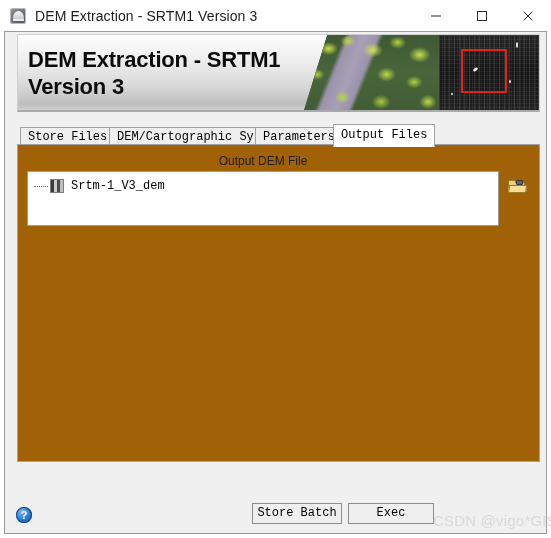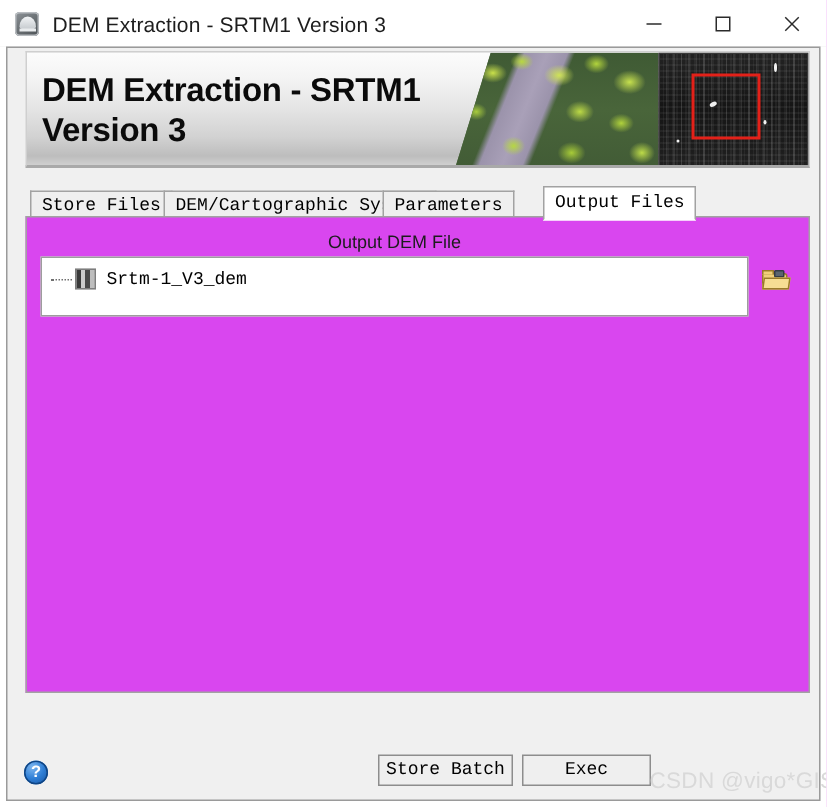--- a/index.html
+++ b/index.html
@@ -225,21 +225,21 @@
     z-index: 4;
   }
 
   
   .tabpage {
     position: absolute;
     left: 12px;
     top: 112px;
     width: 523px;
     height: 318px;
-    background: #d946ef;
+    background: #a16207;
     border: 1px solid #a2a2a2;
     box-sizing: border-box;
   }
 
   
   .group {
     position: absolute;
     left: 9px;
     top: 9px;
     width: 500px;
@@ -253,21 +253,21 @@
     text-align: center;
     font-size: 12px;
     color: #1c1c1c;
     line-height: 14px;
   }
   .listbox {
     position: absolute;
     left: 0;
     top: 17px;
     width: 472px;
-    height: 40px;
+    height: 55px;
     background: #ffffff;
     border: 1px solid #9d9d9d;
     box-sizing: border-box;
     overflow: hidden;
   }
   .tree-row {
     position: absolute;
     left: 6px;
     top: 6px;
     display: flex;
@@ -451,21 +451,21 @@
             <div class="sar-speck" style="left:12px;top:58px;width:2px;height:2px;"></div>
             <div class="sar-box"></div>
           </div>
         </div>
       </div>
 
       <div class="tabstrip">
         <div class="tab" style="left:3px;">Store Files</div>
         <div class="tab" style="left:92px;">DEM/Cartographic System</div>
         <div class="tab" style="left:238px;">Parameters</div>
-        <div class="tab active" style="left:316px;margin-left:29px;">Output Files</div>
+        <div class="tab active" style="left:316px;">Output Files</div>
       </div>
 
       <div class="tabpage">
         <div class="group">
           <div class="group-label">Output DEM File</div>
 
           <div class="listbox">
             <div class="tree-row">
               <span class="tree-dash"></span>
               <span class="raster-icon"></span>

